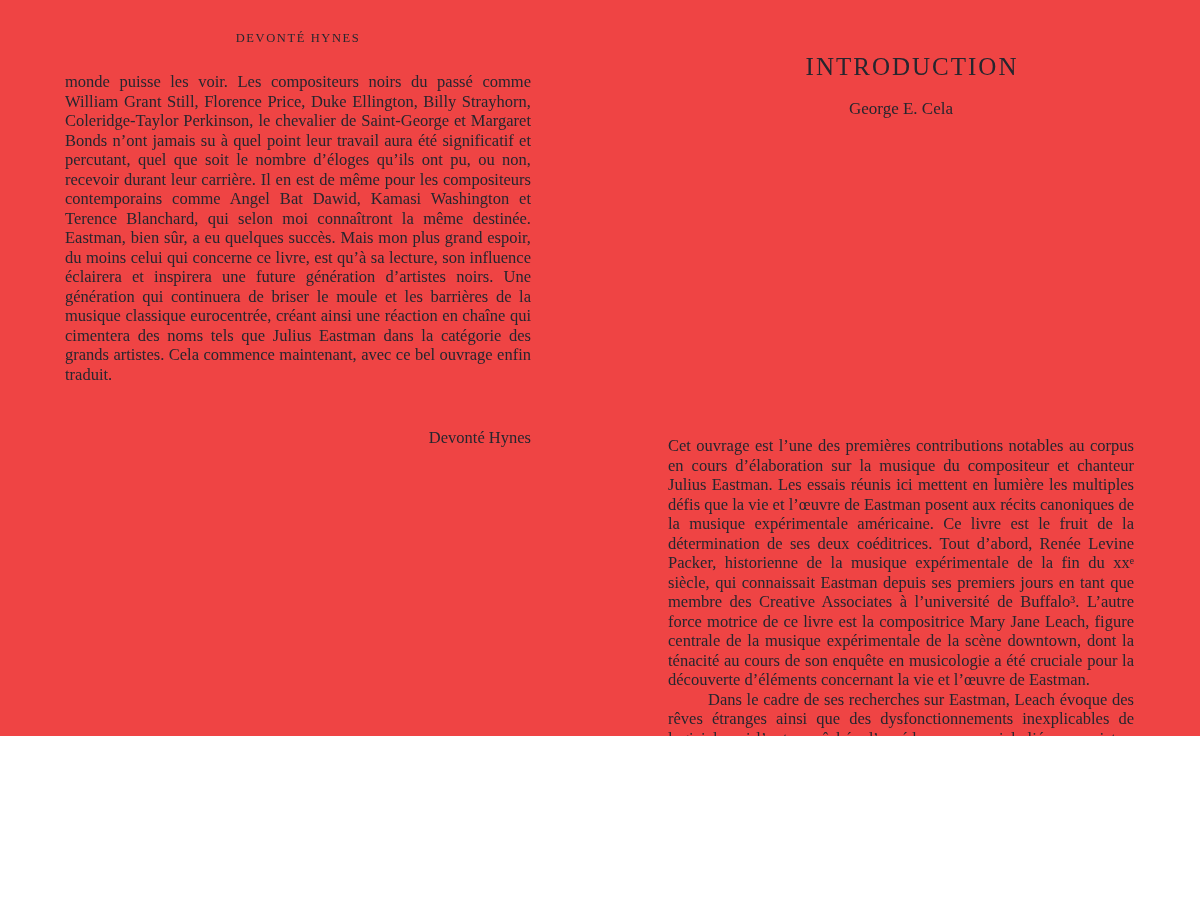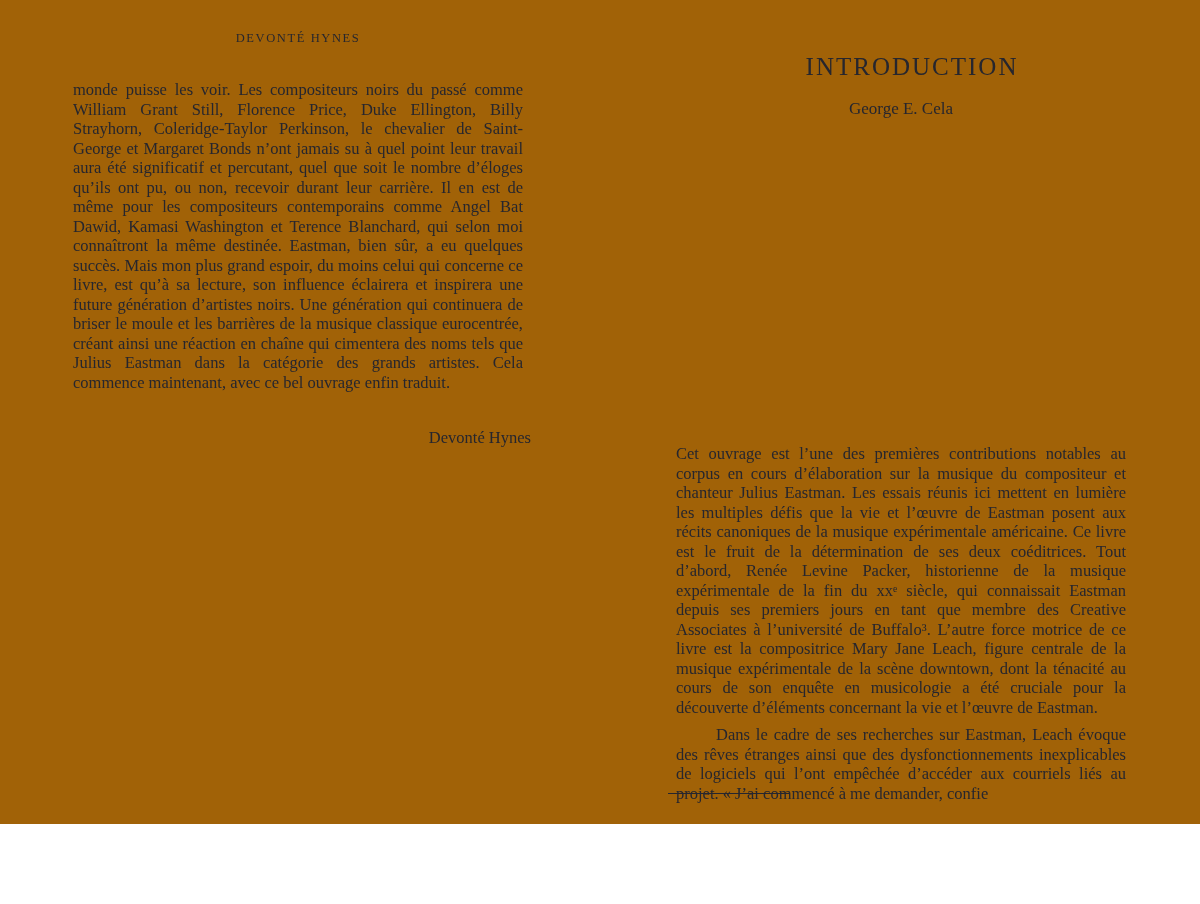--- a/index.html
+++ b/index.html
@@ -3,22 +3,22 @@
 <meta charset="utf-8">
 <style>
   html, body {
     margin: 0;
     padding: 0;
     background: #ffffff;
   }
   .spread {
     position: relative;
     width: 1200px;
-    height: 824px;
-    background: #a16207;
+    height: 736px;
+    background: #ef4444;
     overflow: hidden;
     font-family: "Liberation Serif", "DejaVu Serif", serif;
     color: #26262e;
   }
   .page {
     position: absolute;
     top: 0;
     height: 904px;
     width: 466px;
   }
@@ -39,21 +39,21 @@
   .body-text {
     position: absolute;
     left: 0;
     width: 466px;
     font-size: 16.5px;
     line-height: 19.5px;
     text-align: justify;
     text-justify: inter-word;
     hyphens: none;
   }
-  .body-text p { margin: 8px; }
+  .body-text p { margin: 0; }
 
   .body-left  { top: 72px; }
   .body-right { top: 436px; }
 
   .para-indent { text-indent: 40px; }
 
   .signature {
     position: absolute;
     top: 428px;
     right: 0;

